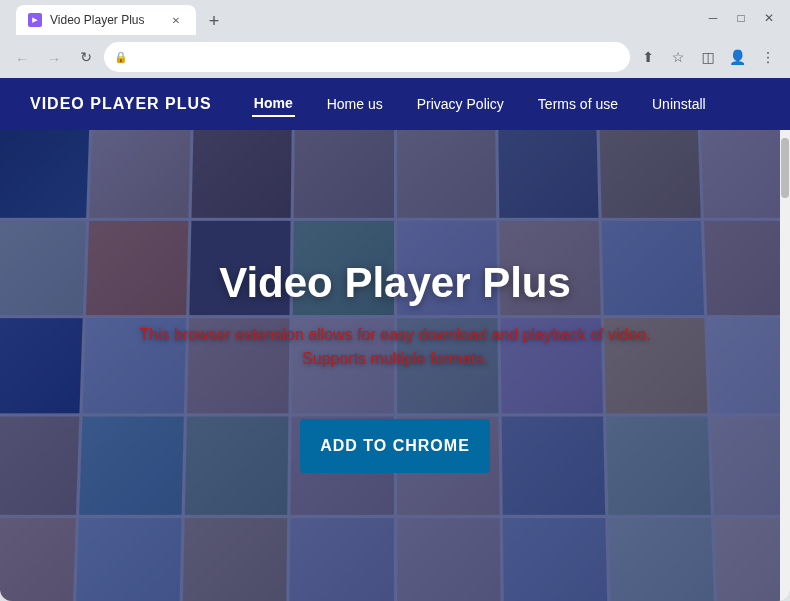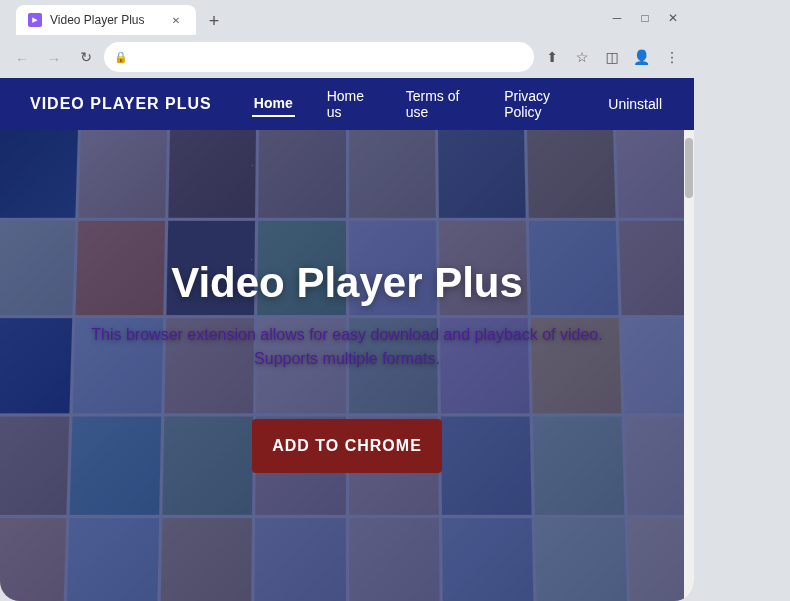--- a/index.html
+++ b/index.html
@@ -1,19 +1,19 @@
 <!DOCTYPE html>
 <html><head>
   <meta charset="utf-8">
   <style>
     * { margin: 0; padding: 0; box-sizing: border-box; }
     body { width: 790px; height: 601px; overflow: hidden; font-family: Arial, sans-serif; background: #dee1e6; }
 
     
-    .browser-frame { width: 694px; height: 601px; background: #dee1e6; border-radius: 20px; overflow: hidden; display: flex; flex-direction: column; }
+    .browser-frame { width: 790px; height: 601px; background: #dee1e6; border-radius: 12px; overflow: hidden; display: flex; flex-direction: column; }
 
     .title-bar { height: 36px; background: #dee1e6; display: flex; align-items: center; padding: 0 8px; gap: 4px; }
     .title-bar-controls { display: flex; gap: 2px; margin-left: auto; }
     .title-bar-btn { width: 26px; height: 18px; background: transparent; border: none; cursor: pointer; display: flex; align-items: center; justify-content: center; color: #555; font-size: 12px; }
 
     .tab-bar { height: 34px; background: #dee1e6; display: flex; align-items: flex-end; padding: 0 8px; }
     .tab { height: 30px; background: #fff; border-radius: 8px 8px 0 0; display: flex; align-items: center; padding: 0 12px; gap: 8px; font-size: 12px; color: #333; min-width: 180px; max-width: 220px; position: relative; }
     .tab .tab-favicon { width: 14px; height: 14px; background: #8b5cf6; border-radius: 2px; display: flex; align-items: center; justify-content: center; }
     .tab .tab-favicon::after { content: '▶'; color: #fff; font-size: 7px; }
     .tab-title { flex: 1; overflow: hidden; white-space: nowrap; text-overflow: ellipsis; font-size: 12px; }
@@ -80,22 +80,22 @@
     .grid-cell:nth-child(36) { background: linear-gradient(135deg, #c0c8d8, #a0a8b8); }
     .grid-cell:nth-child(37) { background: linear-gradient(135deg, #e0d0c0, #c0b0a0); }
     .grid-cell:nth-child(38) { background: linear-gradient(135deg, #a8c0d8, #88a0b8); }
     .grid-cell:nth-child(39) { background: linear-gradient(135deg, #d0e8d0, #b0c8b0); }
     .grid-cell:nth-child(40) { background: linear-gradient(135deg, #f0e0c0, #d0c0a0); }
 
     .overlay { position: absolute; inset: 0; background: rgba(20, 30, 100, 0.65); }
 
     .hero-content { position: relative; z-index: 5; text-align: center; padding: 20px; max-width: 600px; }
     .hero-title { font-size: 42px; font-weight: bold; color: #fff; margin-bottom: 16px; text-shadow: 0 2px 8px rgba(0,0,0,0.4); }
-    .hero-desc { font-size: 16px; color: #4c1d95; line-height: 1.5; margin-bottom: 48px; text-shadow: 0 1px 4px rgba(0,0,0,0.5); }
-    .add-to-chrome-btn { background: #7f1d1d; color: #fff; font-size: 16px; font-weight: bold; letter-spacing: 1px; padding: 18px 20px; border: none; border-radius: 4px; cursor: pointer; text-transform: uppercase; text-align: center; }
+    .hero-desc { font-size: 16px; color: #b91c1c; line-height: 1.5; margin-bottom: 48px; text-shadow: 0 1px 4px rgba(0,0,0,0.5); }
+    .add-to-chrome-btn { background: #0369a1; color: #fff; font-size: 16px; font-weight: bold; letter-spacing: 1px; padding: 18px 20px; border: none; border-radius: 4px; cursor: pointer; text-transform: uppercase; text-align: center; }
 
     .scrollbar { position: absolute; right: 0; top: 0; bottom: 0; width: 10px; background: #f0f0f0; }
     .scrollbar-thumb { width: 8px; height: 60px; background: #bbb; border-radius: 4px; margin: 1px; margin-top: 8px; }
   </style>
 </head>
 <body>
 
 <div class="browser-frame">
 
   <div class="title-bar">
@@ -130,22 +130,22 @@
     </div>
   </div>
 
   <div class="page-content">
 
     <div class="nav-header">
       <span class="site-logo">VIDEO PLAYER PLUS</span>
       <nav class="nav-links">
         <a class="nav-link active">Home</a>
         <a class="nav-link">Home us</a>
+        <a class="nav-link">Privacy Policy</a>
         <a class="nav-link">Terms of use</a>
-        <a class="nav-link">Privacy Policy</a>
         <a class="nav-link">Uninstall</a>
       </nav>
     </div>
 
     <div class="hero">
 
       <div class="video-grid">
         <div class="grid-cell"></div>
         <div class="grid-cell"></div>
         <div class="grid-cell"></div>

